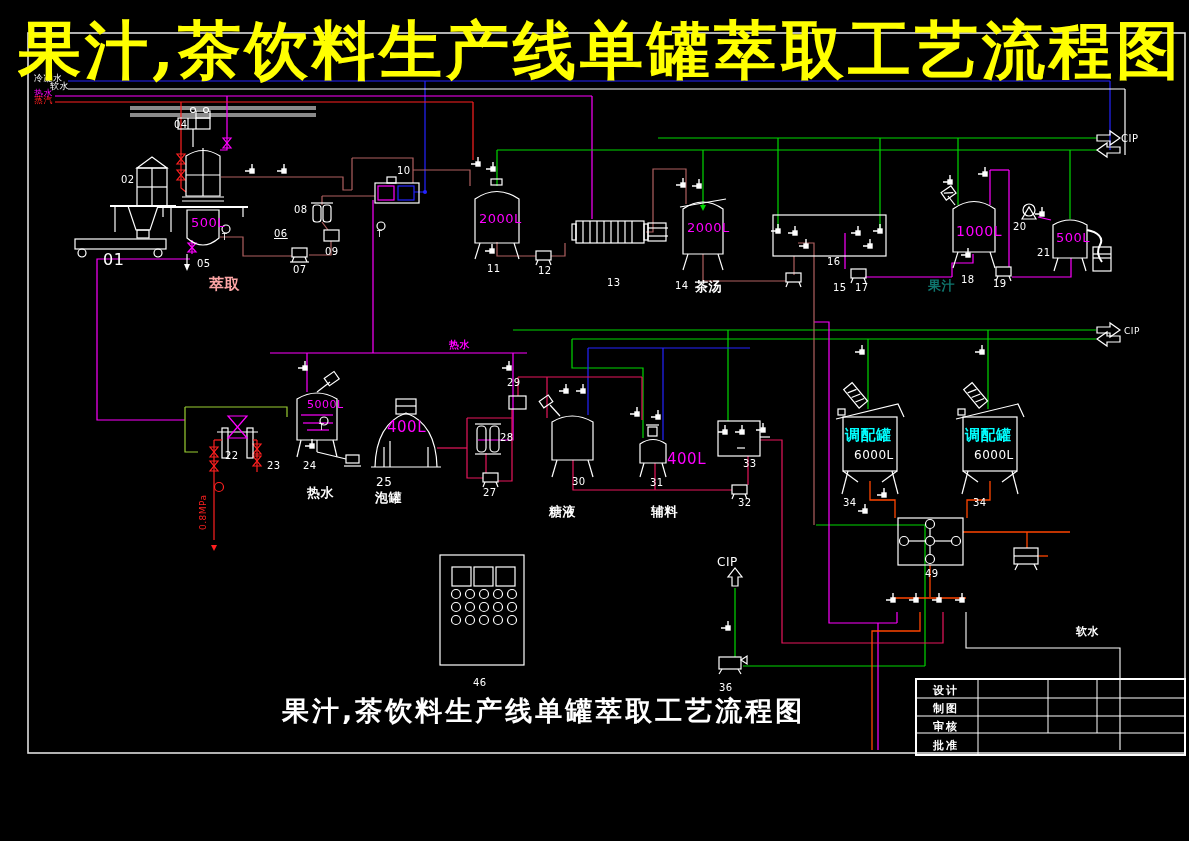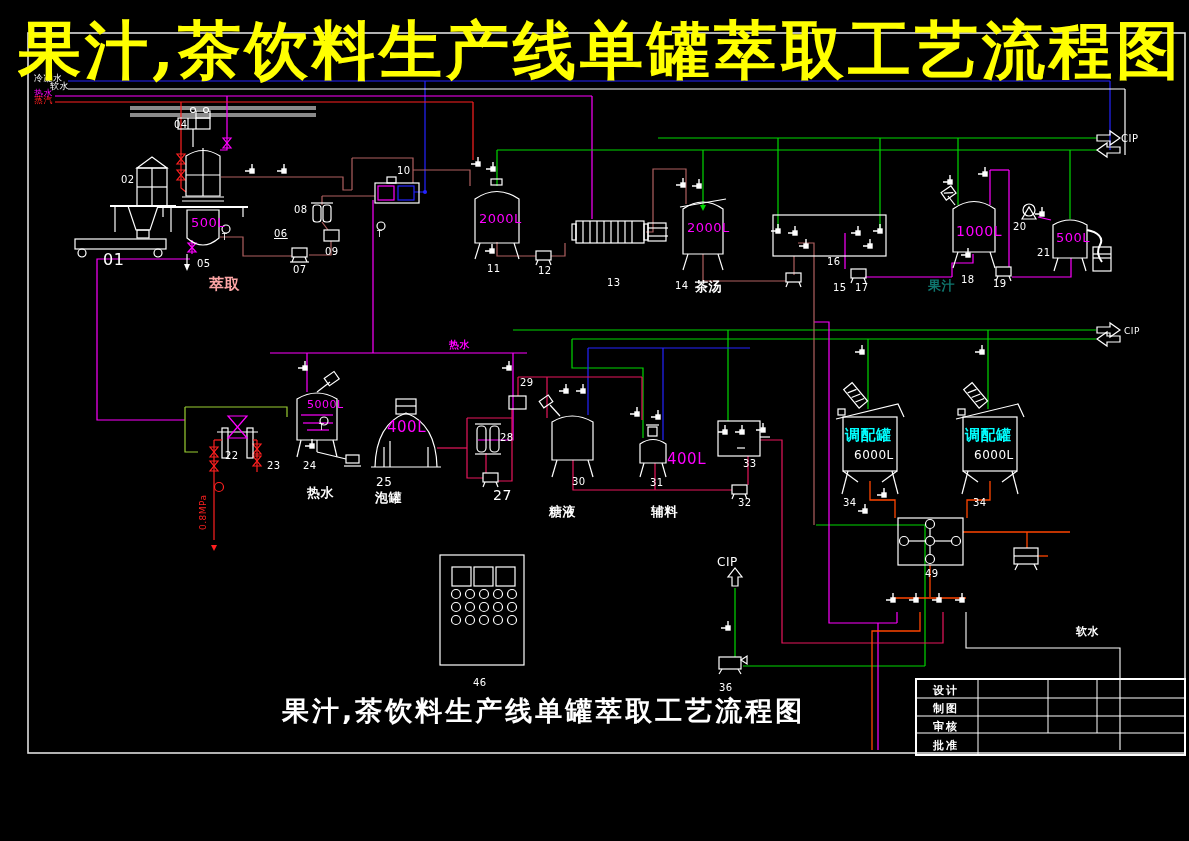--- a/index.html
+++ b/index.html
@@ -610,23 +610,23 @@
       <span class="lbl" style="left: 225px; top: 451px; color: rgb(255, 255, 255); font-size: 10px;">22</span>
       <span class="lbl" style="left: 267px; top: 461px; color: rgb(255, 255, 255); font-size: 10px;">23</span>
       <span class="lbl" style="left: 199px; top: 530px; color: rgb(255, 32, 32); font-size: 9px; transform: rotate(-90deg);">0.8MPa</span>
       <span class="lbl" style="left: 307px; top: 399px; color: rgb(255, 0, 255); font-size: 11px;">5000L</span>
       <span class="lbl" style="left: 303px; top: 461px; color: rgb(255, 255, 255); font-size: 10px;">24</span>
       <span class="lbl" style="left: 307px; top: 486px; color: rgb(255, 255, 255); font-size: 13px; font-weight: bold;">热水</span>
       <span class="lbl" style="left: 449px; top: 340px; color: rgb(255, 0, 255); font-size: 10px; font-weight: bold;">热水</span>
       <span class="lbl" style="left: 387px; top: 420px; color: rgb(255, 0, 255); font-size: 15px;">400L</span>
       <span class="lbl" style="left: 376px; top: 476px; color: rgb(255, 255, 255); font-size: 12px;">25</span>
       <span class="lbl" style="left: 375px; top: 491px; color: rgb(255, 255, 255); font-size: 13px; font-weight: bold;">泡罐</span>
-      <span class="lbl" style="left: 493px; top: 488px; color: rgb(255, 255, 255); font-size: 14px;">27</span>
+      <span class="lbl" style="left: 483px; top: 488px; color: rgb(255, 255, 255); font-size: 10px;">27</span>
       <span class="lbl" style="left: 500px; top: 433px; color: rgb(255, 255, 255); font-size: 10px;">28</span>
-      <span class="lbl" style="left: 520px; top: 378px; color: rgb(255, 255, 255); font-size: 10px;">29</span>
+      <span class="lbl" style="left: 507px; top: 378px; color: rgb(255, 255, 255); font-size: 10px;">29</span>
       <span class="lbl" style="left: 572px; top: 477px; color: rgb(255, 255, 255); font-size: 10px;">30</span>
       <span class="lbl" style="left: 549px; top: 505px; color: rgb(255, 255, 255); font-size: 13px; font-weight: bold;">糖液</span>
       <span class="lbl" style="left: 667px; top: 452px; color: rgb(255, 0, 255); font-size: 15px;">400L</span>
       <span class="lbl" style="left: 650px; top: 478px; color: rgb(255, 255, 255); font-size: 10px;">31</span>
       <span class="lbl" style="left: 651px; top: 505px; color: rgb(255, 255, 255); font-size: 13px; font-weight: bold;">辅料</span>
       <span class="lbl" style="left: 738px; top: 498px; color: rgb(255, 255, 255); font-size: 10px;">32</span>
       <span class="lbl" style="left: 743px; top: 459px; color: rgb(255, 255, 255); font-size: 10px;">33</span>
       <span class="lbl" style="left: 845px; top: 428px; color: rgb(0, 255, 255); font-size: 15px; font-weight: bold;">调配罐</span>
       <span class="lbl" style="left: 854px; top: 449px; color: rgb(255, 255, 255); font-size: 12px;">6000L</span>
       <span class="lbl" style="left: 843px; top: 498px; color: rgb(255, 255, 255); font-size: 10px;">34</span>

